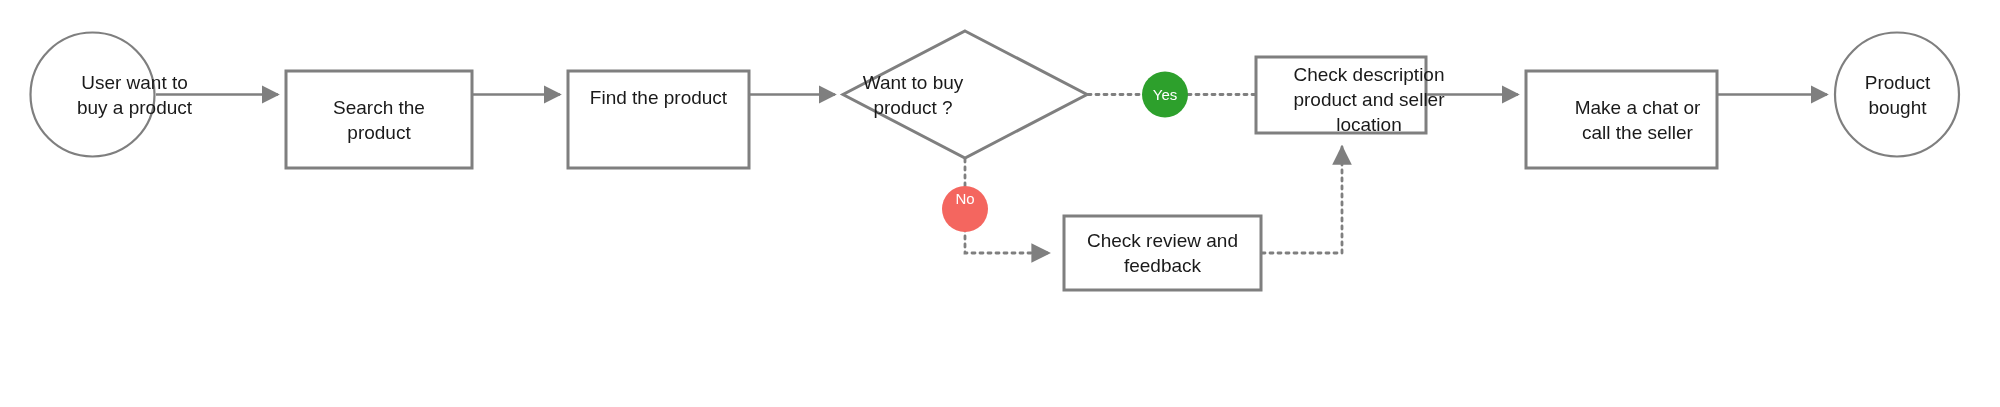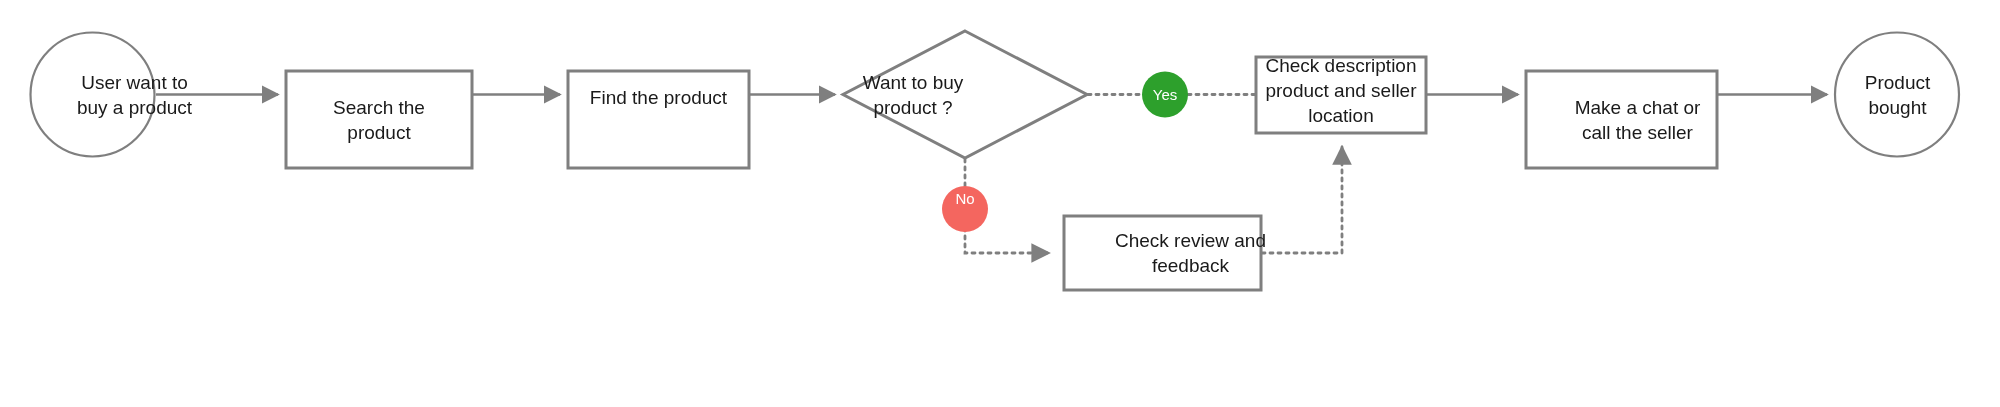--- a/index.html
+++ b/index.html
@@ -109,30 +109,30 @@
 buy a product</div>
 
   <div class="node-label" style="left:286px; top:71px; width:186px; height:97px;">Search the
 product</div>
 
   <div class="node-label" style="left:568px; top:53px; width:181px; height:88px;">Find the product</div>
 
   <div class="node-label" style="left:828px; top:55px; width:170px; height:80px;">Want to buy
 product ?</div>
 
-  <div class="node-label" style="left:1256px; top:62px; width:170px; height:56px;">Check description
+  <div class="node-label" style="left:1256px; top:71px; width:170px; height:56px;padding-left:28px;">Check description
 product and seller
 location</div>
 
   <div class="node-label" style="left:1526px; top:71px; width:191px; height:97px;padding-left:16px;">Make a chat or
 call the seller</div>
 
   <div class="node-label" style="left:1835px; top:32px; width:125px; height:125px;">Product
 bought</div>
 
-  <div class="node-label" style="left:1092px; top:216px; width:197px; height:74px;">Check review and
+  <div class="node-label" style="left:1064px; top:216px; width:197px; height:74px;">Check review and
 feedback</div>
 
   <div class="badge-label" style="left:1142px; top:82px; width:46px; height:25px;">Yes</div>
 
   <div class="badge-label" style="left:942px; top:186px; width:46px; height:25px;">No</div>
 
 </div>
 
 </body></html>

